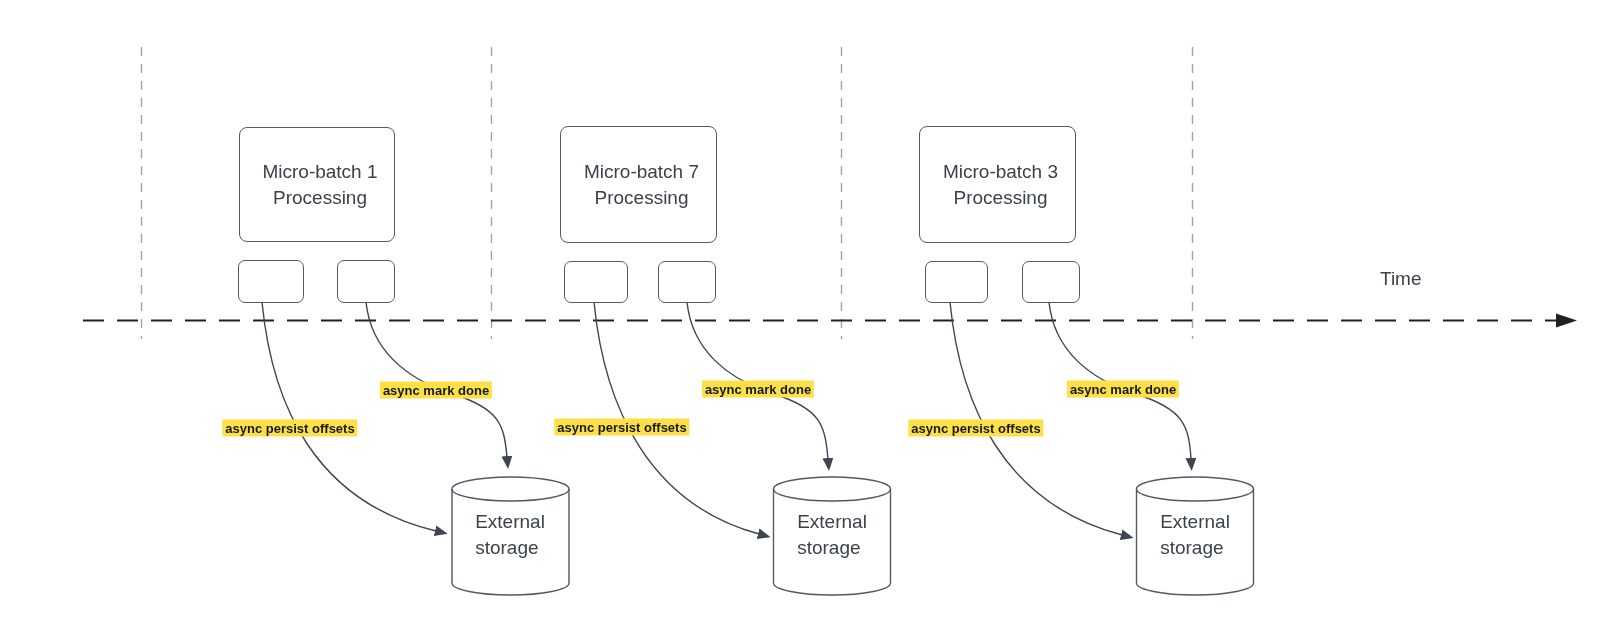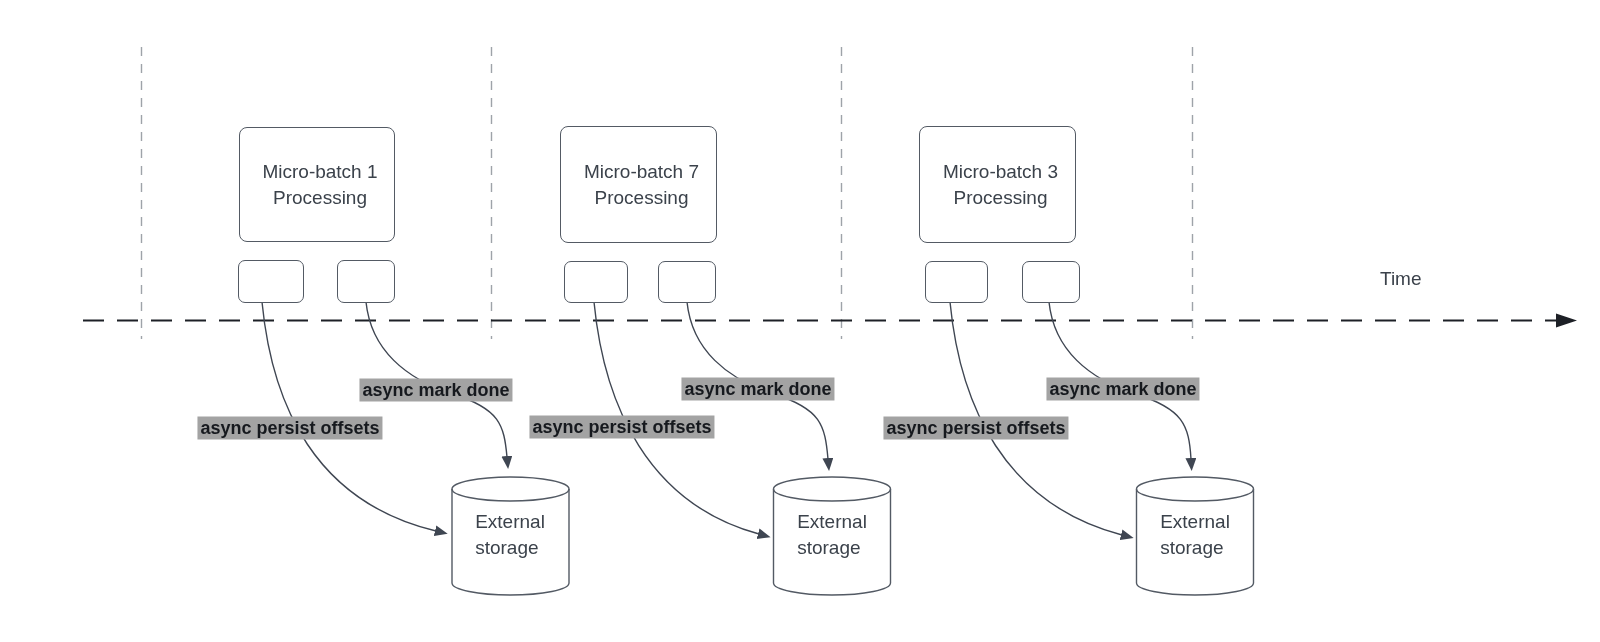--- a/index.html
+++ b/index.html
@@ -28,22 +28,22 @@
     border:1.4px solid var(--node-stroke);border-radius:8px;
     display:flex;flex-direction:column;align-items:center;justify-content:center;
     text-align:center;color:var(--text);font-size:19px;line-height:26px;padding-left:6px;
   }
   .chip{
     position:absolute;box-sizing:border-box;background:#ffffff;
     border:1.4px solid var(--node-stroke);border-radius:7px;
   }
   .flow-label{
     position:absolute;transform:translate(-50%,-50%);
-    background:#a3a3a3;padding:1px 3px;white-space:nowrap;
-    font-size:18px;font-weight:bold;color:var(--label-text);
+    background:#fde047;padding:1px 3px;white-space:nowrap;
+    font-size:13px;font-weight:bold;color:var(--label-text);
   }
   .storage-label{
     position:absolute;transform:translate(-50%,-50%);
     font-size:19px;line-height:26px;color:var(--text);
   }
   .time-label{position:absolute;font-size:19px;color:var(--text);}
 </style>
 </head>
 <body>
 

